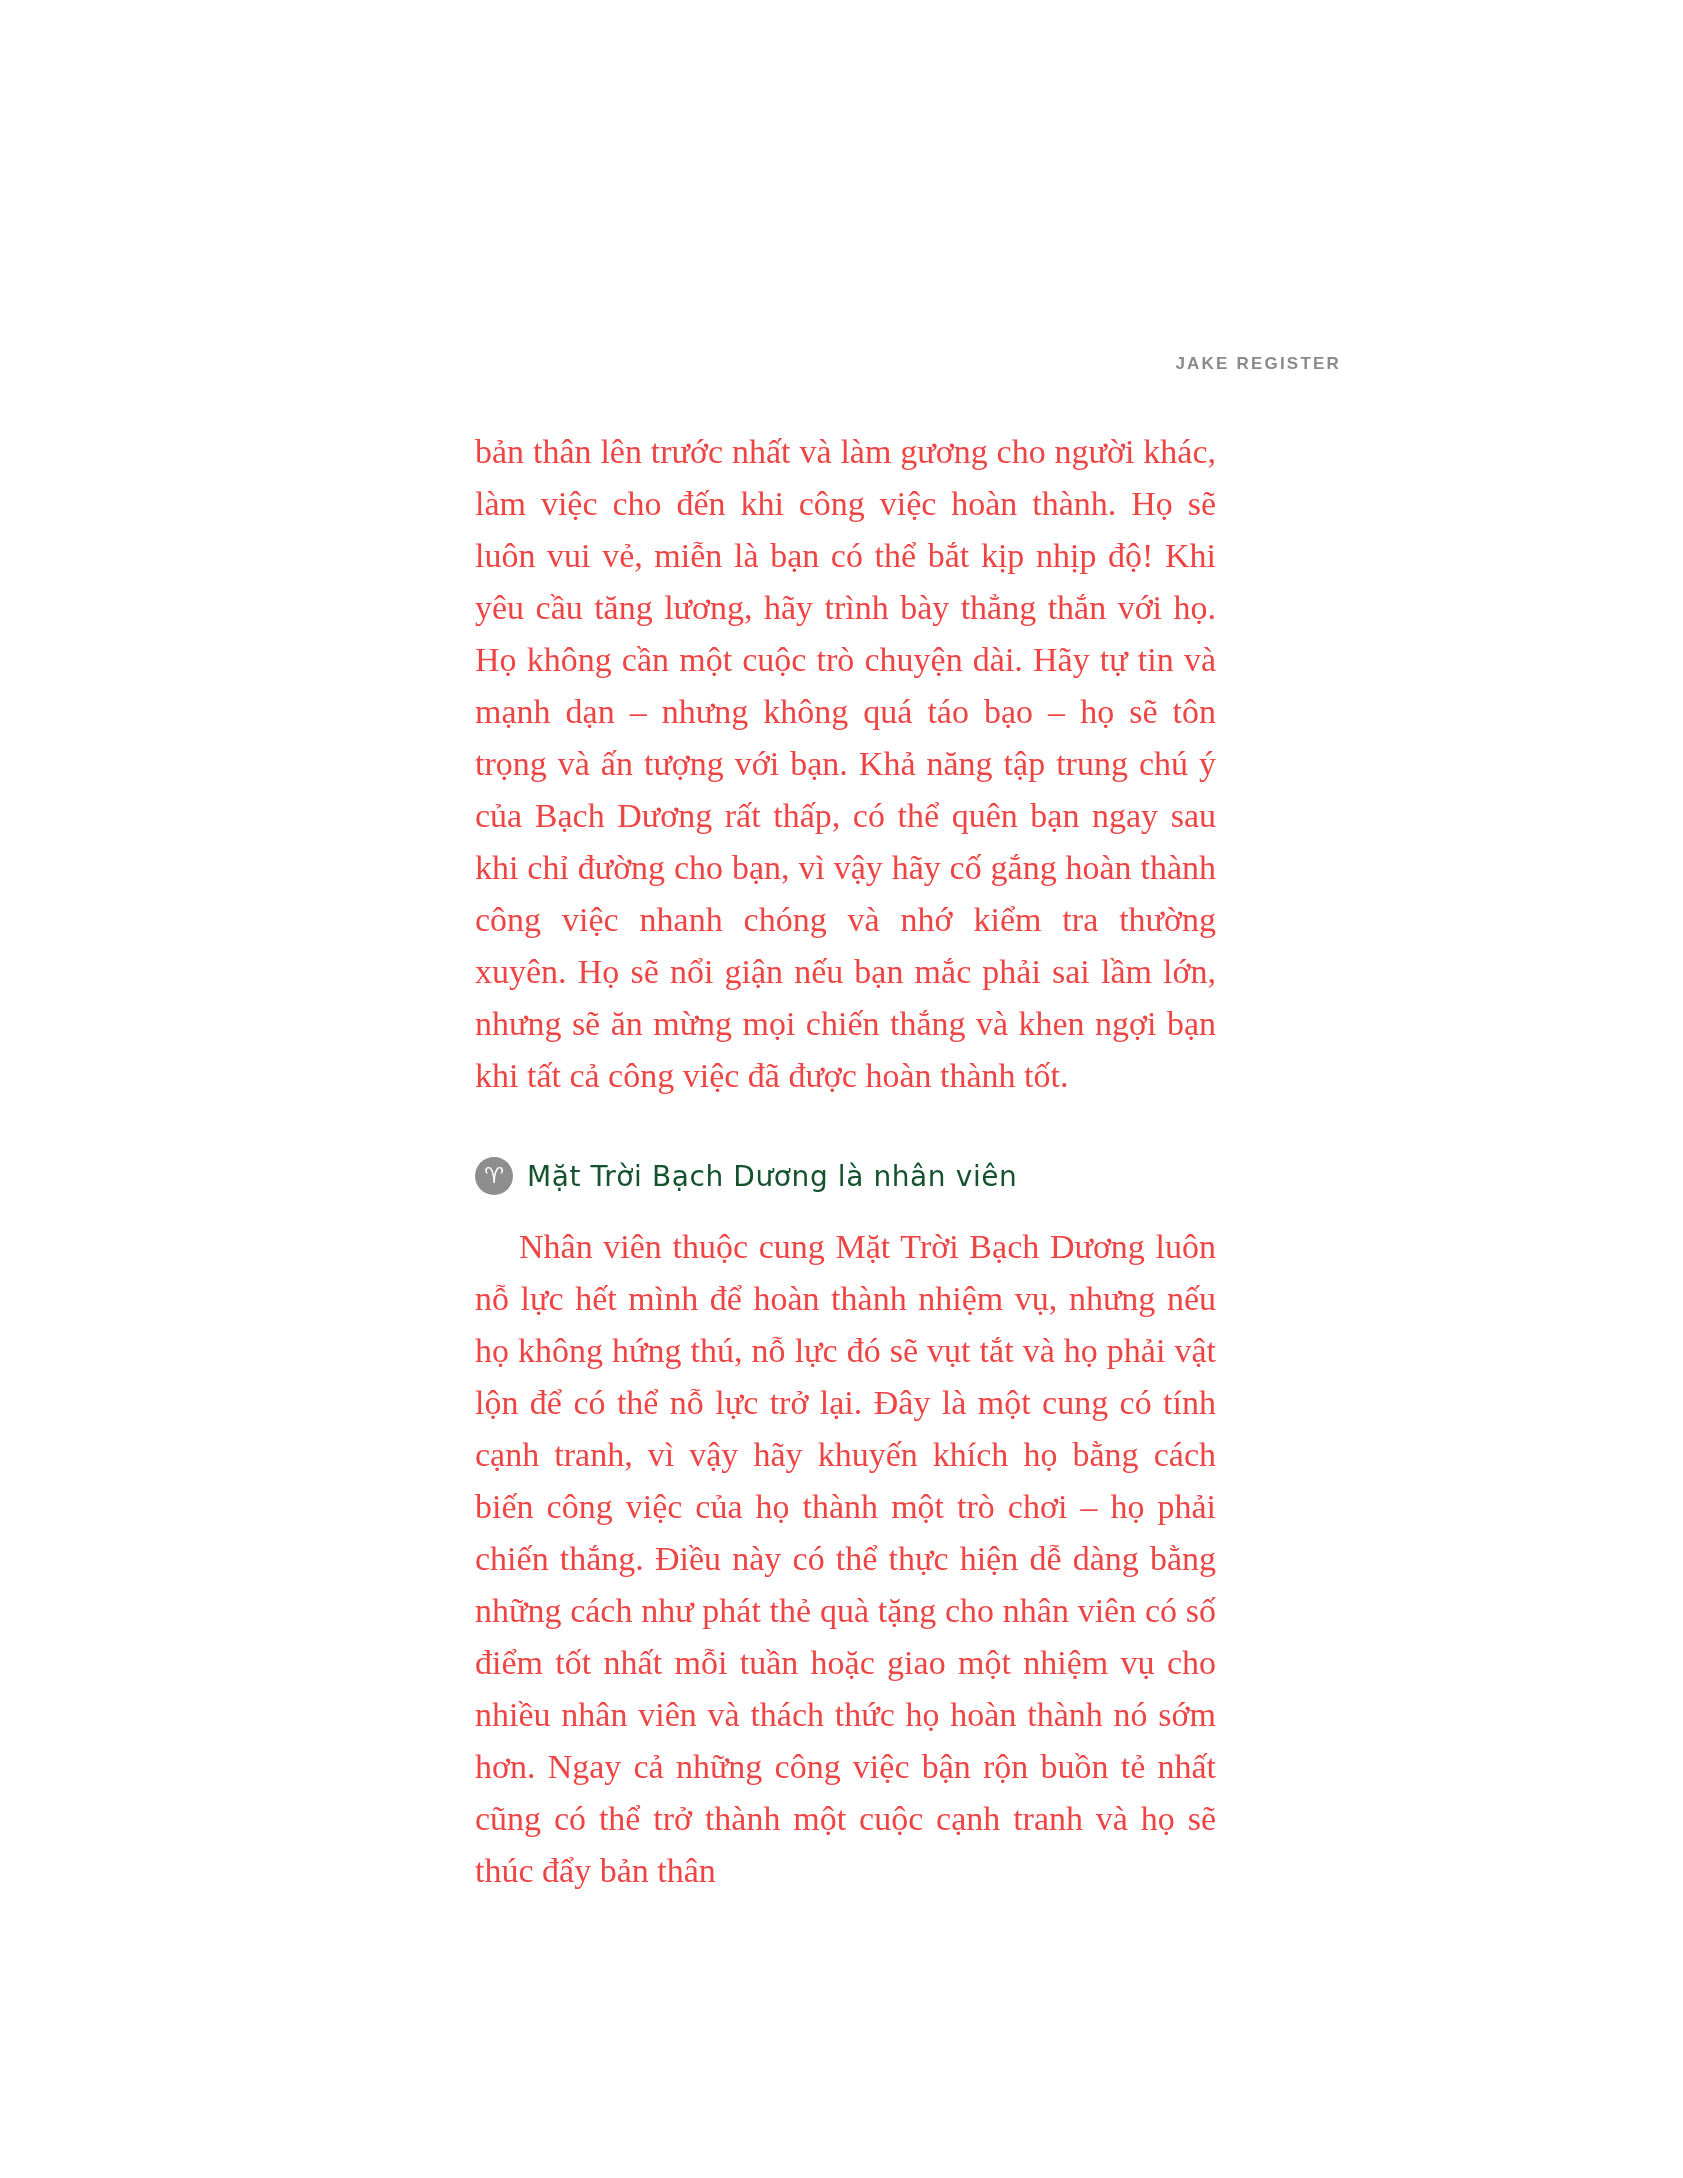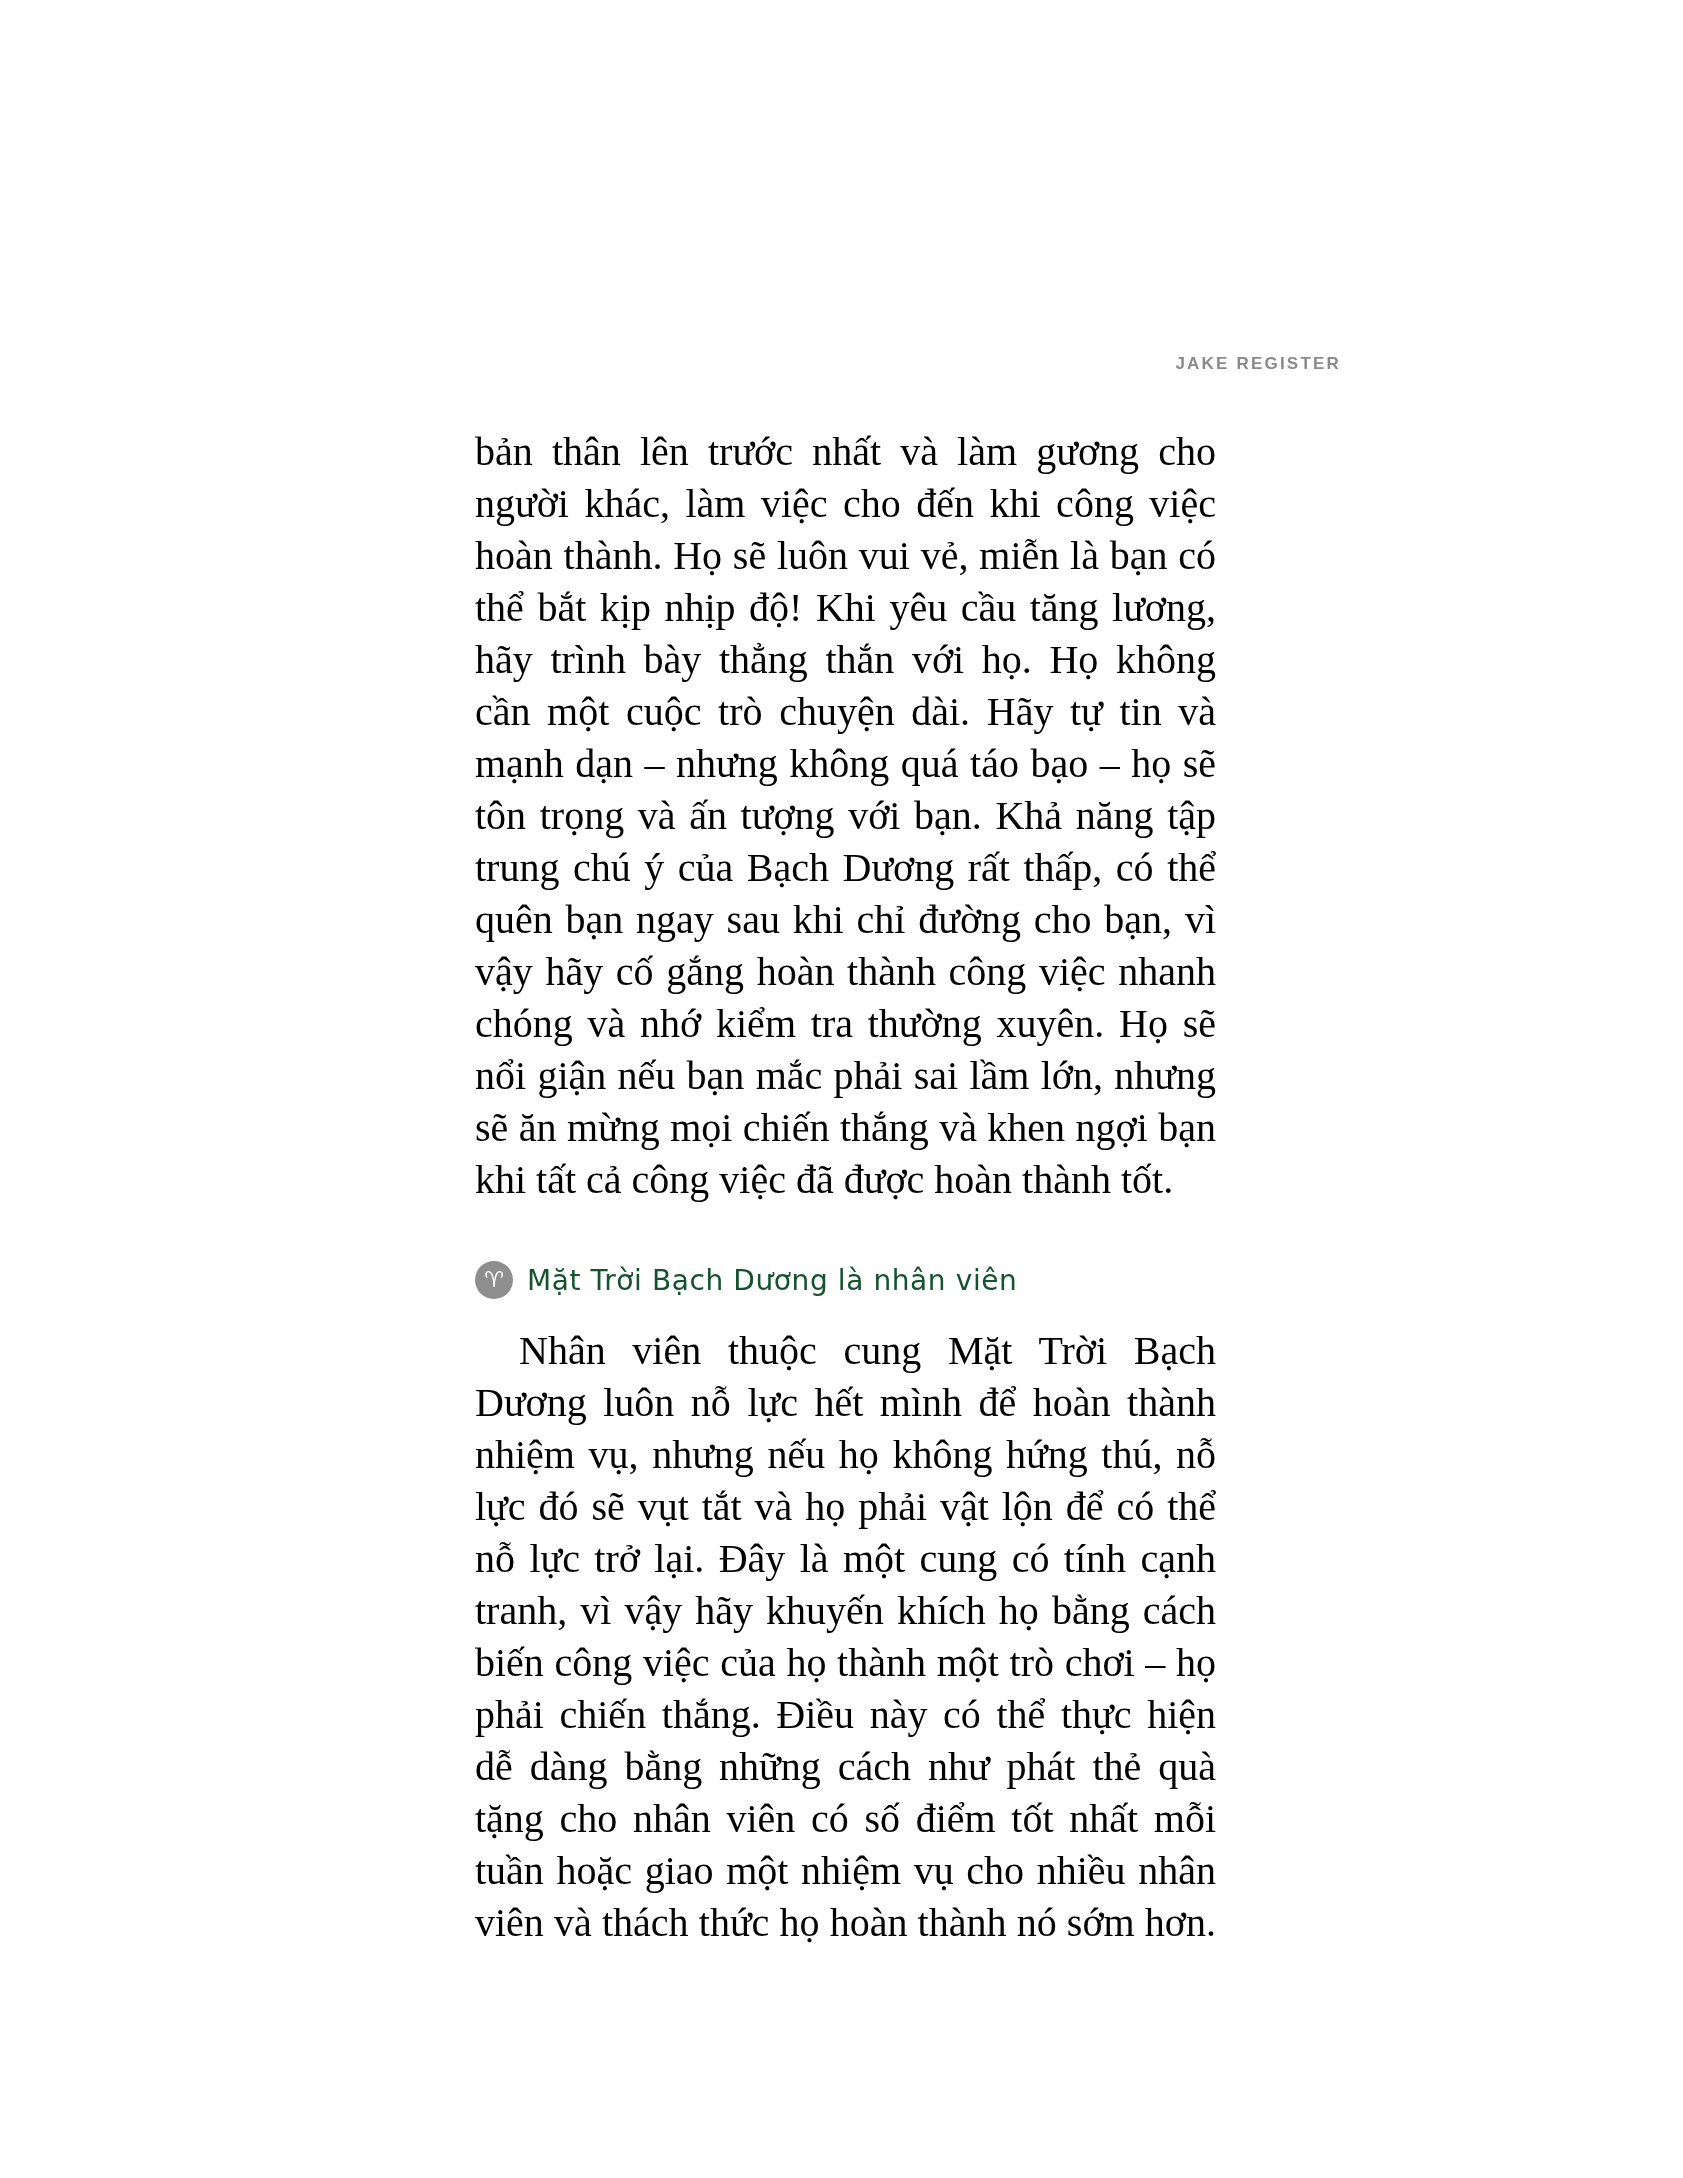--- a/index.html
+++ b/index.html
@@ -29,23 +29,23 @@
     font-weight: 600;
   }
   .content {
     position: absolute;
     top: 426px;
     left: 475px;
     width: 741px;
   }
   p.body-text {
     margin: 0;
-    font-size: 40px;
+    font-size: 34px;
     line-height: 52px;
-    color: #000000;
+    color: #ef4444;
     text-align: justify;
     text-justify: inter-word;
     hyphens: none;
   }
   p.body-text.indent {
     text-indent: 44px;
   }
   .section-head {
     display: flex;
     align-items: center;

